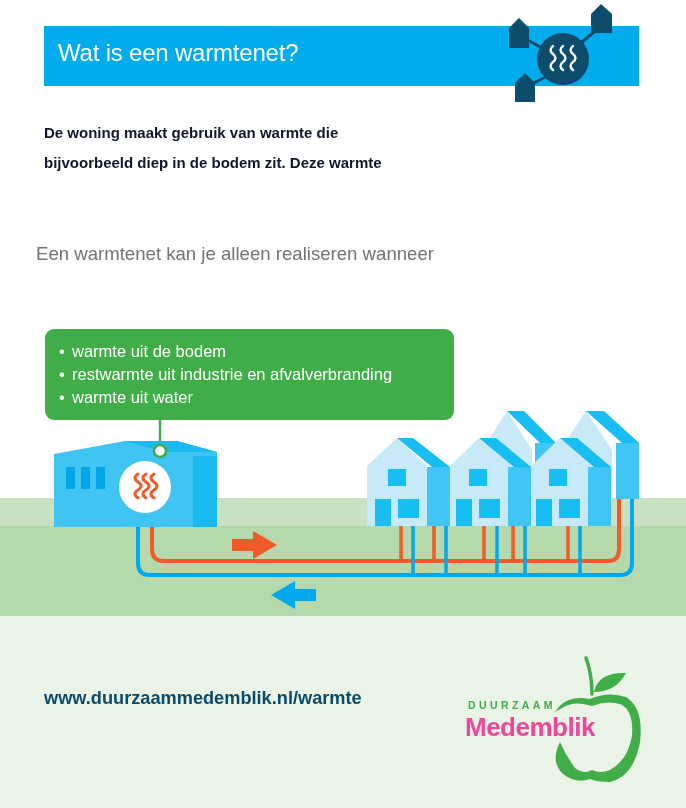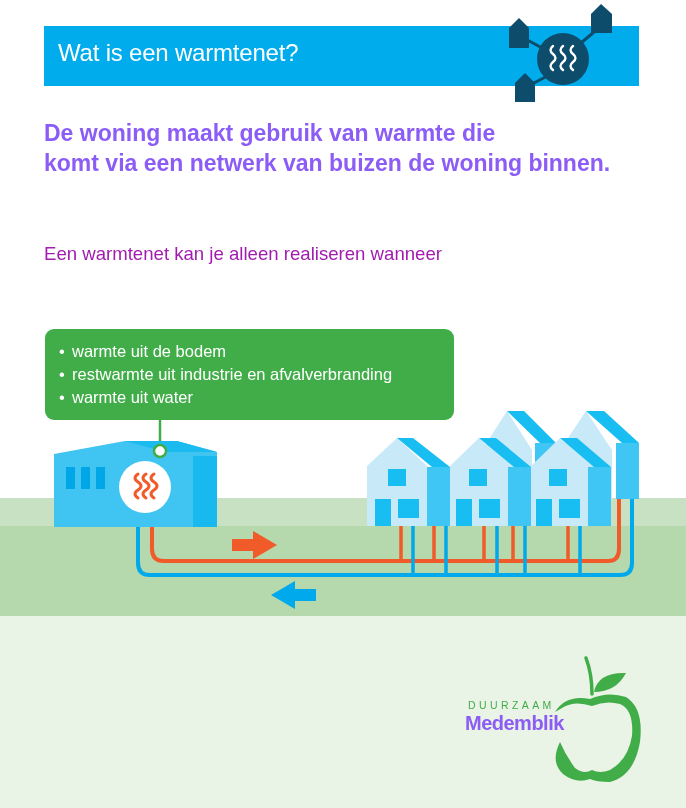--- a/index.html
+++ b/index.html
@@ -1,33 +1,33 @@
 <!DOCTYPE html>
 <html><head>
 <meta charset="utf-8">
 <style>
   html,body{margin:0;padding:0;}
   body{width:686px;height:808px;position:relative;overflow:hidden;background:#ffffff;font-family:"Liberation Sans","DejaVu Sans",sans-serif;}
   .title-bar{position:absolute;left:44px;top:26px;width:595px;height:60px;background:#00acec;}
   .title-text{position:absolute;left:58px;top:39px;color:#ffffff;font-weight:normal;font-size:24px;letter-spacing:-0.2px;}
   .net-icon{position:absolute;left:500px;top:0;width:140px;height:110px;}
-  .intro{position:absolute;left:44px;top:118px;width:600px;color:#8b5cf6;font-weight:bold;font-size:23px;line-height:30px;}
+  .intro{position:absolute;left:44px;top:118px;width:600px;color:#0f172a;font-weight:bold;font-size:15px;line-height:30px;}
   .intro div{white-space:nowrap;}
-  .sub{position:absolute;left:44px;top:239px;width:600px;color:#a21caf;font-size:18.6px;line-height:30px;}
+  .sub{position:absolute;left:36px;top:239px;width:600px;color:#737373;font-size:18.6px;line-height:30px;}
   .sub div{white-space:nowrap;}
   .sources{position:absolute;left:45px;top:329px;width:409px;height:91px;background:#41ad49;border-radius:9px;color:#ffffff;font-size:16.5px;line-height:23px;box-sizing:border-box;padding:11px 0 0 14px;}
   .sources .row{white-space:nowrap;}
   .sources .bullet{display:inline-block;width:13px;}
   .scene{position:absolute;left:0;top:0;width:686px;height:808px;}
   .footer-bg{position:absolute;left:0;top:616px;width:686px;height:192px;background:#e9f3e6;}
   .footer-text{position:absolute;left:44px;top:684px;color:#0a4b6b;font-weight:bold;font-size:18.2px;line-height:29px;}
   .footer-text div{white-space:nowrap;}
   .logo{position:absolute;left:460px;top:650px;width:200px;height:150px;}
-  .logo-small{position:absolute;left:468px;top:699px;color:#41ad49;font-weight:normal;font-size:10.5px;letter-spacing:3.4px;}
-  .logo-big{position:absolute;left:465px;top:712px;color:#8b5cf6;font-weight:bold;font-size:20px;letter-spacing:-0.5px;}
+  .logo-small{position:absolute;left:468px;top:699px;color:#41ad49;font-weight:bold;font-size:10.5px;letter-spacing:3.4px;}
+  .logo-big{position:absolute;left:465px;top:712px;color:#ec4899;font-weight:bold;font-size:26px;letter-spacing:-0.5px;}
 </style>
 </head>
 <body>
 
 <div class="title-bar"></div>
 <div class="title-text">Wat is een warmtenet?</div>
 
 <svg class="net-icon" viewBox="500 0 140 110">
   <g stroke="#0d4c6b" stroke-width="3" fill="none">
     <line x1="520" y1="36" x2="555" y2="55"></line>
@@ -41,21 +41,21 @@
   <ellipse cx="563" cy="59" rx="26" ry="26" fill="#0d4c6b"></ellipse>
   <g stroke="#ffffff" stroke-width="2.4" fill="none" stroke-linecap="round">
     <path d="M553,46 q-5,4 0,8 q5,4 0,8 q-5,4 0,8"></path>
     <path d="M563,46 q-5,4 0,8 q5,4 0,8 q-5,4 0,8"></path>
     <path d="M573,46 q-5,4 0,8 q5,4 0,8 q-5,4 0,8"></path>
   </g>
 </svg>
 
 <div class="intro">
   <div>De woning maakt gebruik van warmte die</div>
-  <div>komt via een netwerk van buizen de woning binnen.</div>
+  <div>bijvoorbeeld diep in de bodem zit. Deze warmte</div>
 </div>
 
 <div class="sub">
   <div>Een warmtenet kan je alleen realiseren wanneer</div>
 </div>
 
 <svg class="scene" viewBox="0 0 686 808">
 
   <rect x="0" y="498" width="686" height="28" fill="#c8e1c2"></rect>
   <rect x="0" y="526" width="686" height="90" fill="#b5d8ac"></rect>
@@ -143,20 +143,21 @@
 </svg>
 
 <div class="sources">
   <div class="row"><span class="bullet">•</span><span>warmte uit de bodem</span></div>
   <div class="row"><span class="bullet">•</span><span>restwarmte uit industrie en afvalverbranding</span></div>
   <div class="row"><span class="bullet">•</span><span>warmte uit water</span></div>
 </div>
 
 <div class="footer-bg"></div>
 <div class="footer-text">
+  <div>www.duurzaammedemblik.nl/warmte</div>
 </div>
 
 <svg class="logo" viewBox="460 650 200 150">
 
   <path d="M586,658 Q592,674 592,694" stroke="#41ad49" stroke-width="3.5" fill="none" stroke-linecap="round"></path>
 
   <path d="M594,692 Q598,672 626,673 Q616,692 594,692 Z" fill="#41ad49"></path>
 
   <path d="M555,712 Q566,694 590,699 Q608,691 626,697 Q644,708 640,742 Q634,776 610,782 Q596,782 590,779 Q576,784 563,774 Q550,762 560,742 Q566,756 575,768 Q584,775 592,770 Q600,774 610,770 Q628,760 632,736 Q634,710 620,704 Q606,700 592,706 Q574,700 562,708 Z" fill="#41ad49"></path>
 </svg>

